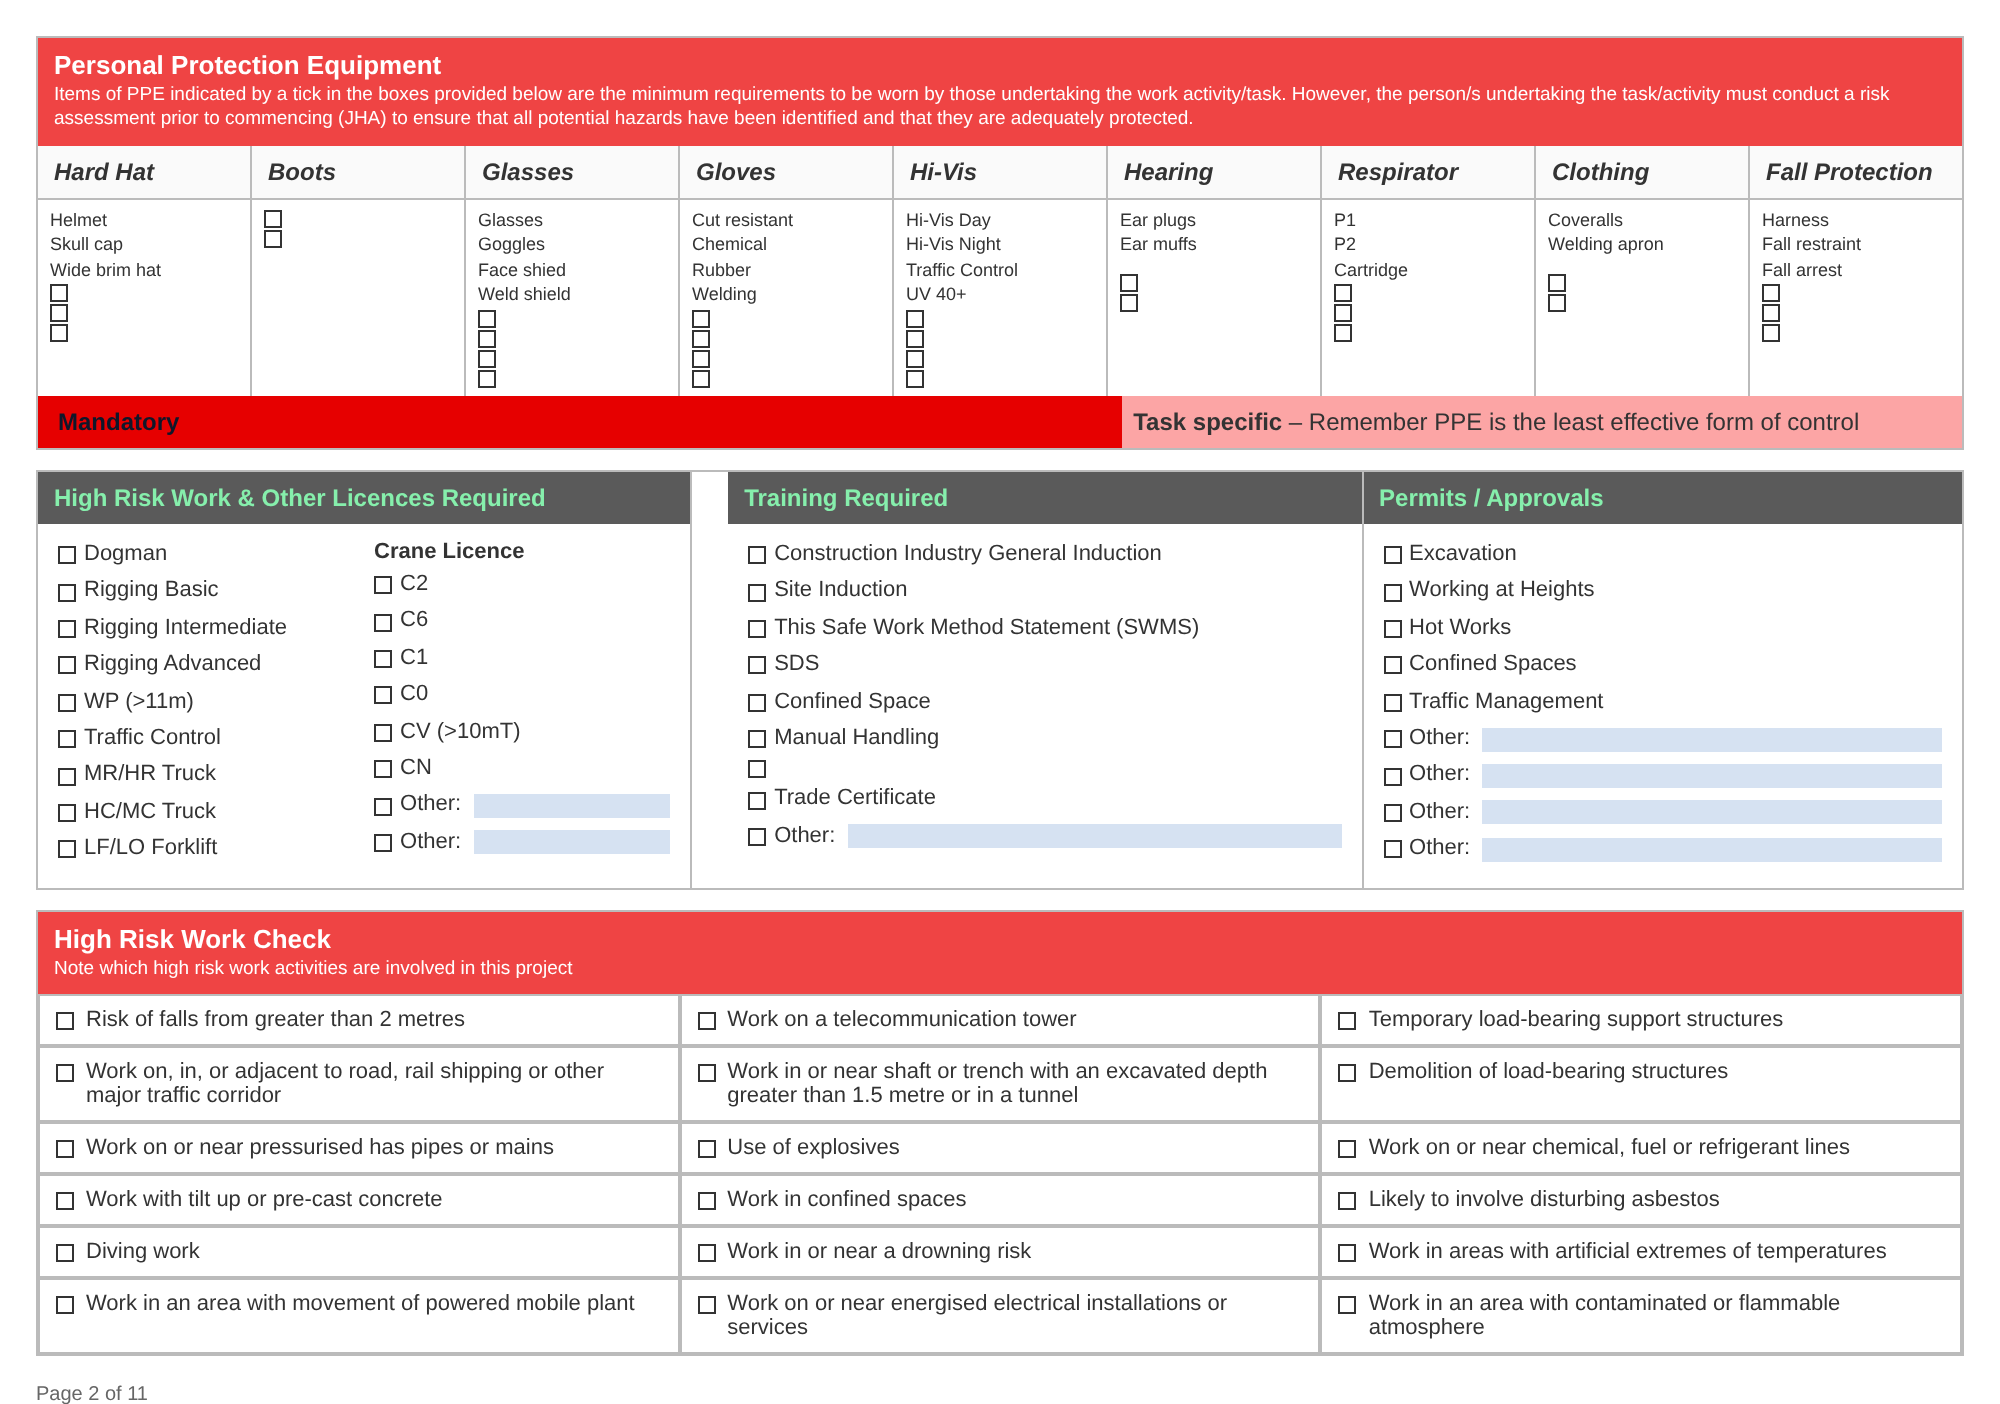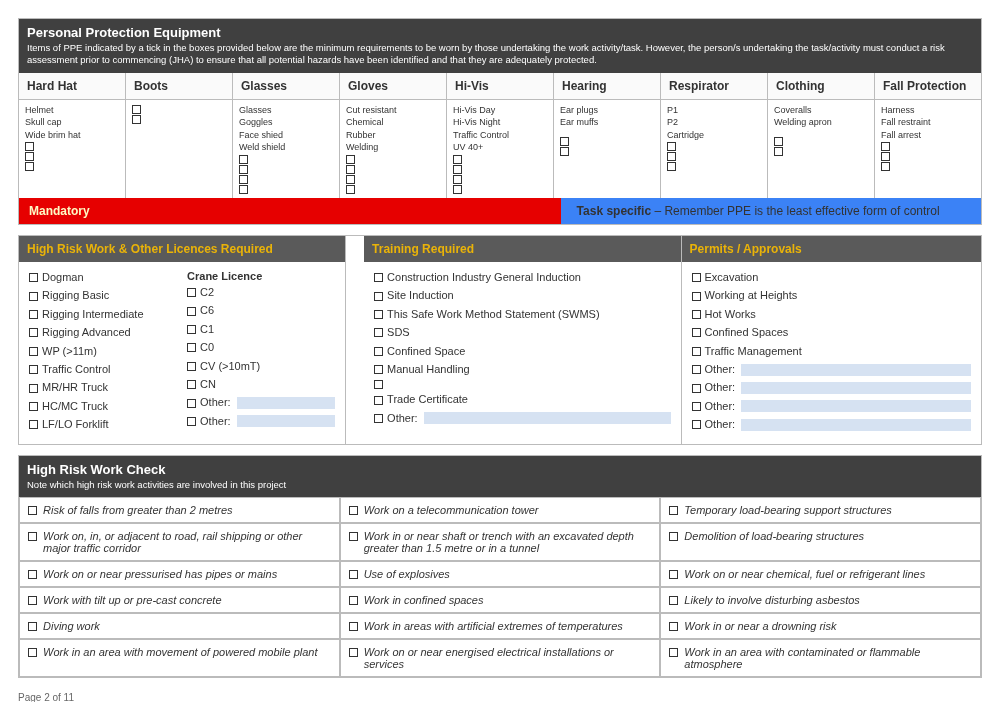--- a/index.html
+++ b/index.html
@@ -1,46 +1,46 @@
 <!DOCTYPE html>
 <html><head>
 <meta charset="utf-8">
 <style>
   * { box-sizing: border-box; }
   body { margin: 0; padding: 18px; font-family: "Segoe UI", Arial, sans-serif; font-size: 11px; color: #333; background: #fff; width: 1000px; }
   .panel { border: 1px solid #bbb; margin-bottom: 10px; }
-  .hdr { background: #404040; color: #fff; padding: 6px 8px; }
+  .hdr { background: #ef4444; color: #fff; padding: 6px 8px; }
   .hdr .title { font-weight: 600; font-size: 13px; }
   .hdr .sub { font-size: 9.5px; line-height: 1.3; margin-top: 2px; }
   .ppe-row { display: flex; }
   .ppe-col { flex: 1; border-right: 1px solid #bbb; }
   .ppe-col:last-child { border-right: none; }
-  .ppe-col-h { font-weight: 600; font-size: 12px; padding: 6px 8px; border-bottom: 1px solid #bbb; background: #fafafa; }
+  .ppe-col-h { font-weight: 600; font-size: 12px; padding: 6px 8px; border-bottom: 1px solid #bbb; background: #fafafa; font-style: italic; }
   .ppe-body { display: flex; padding: 4px 6px; min-height: 60px; flex-direction: column; }
   .ppe-labels { flex: 1; font-size: 9px; line-height: 1.4; }
   .ppe-checks { display: flex; flex-direction: column; gap: 1px; padding-top: 1px; }
   .chk { display: inline-block; width: 9px; height: 9px; border: 1.5px solid #333; background: #fff; flex: none; }
   .ppe-footer { display: flex; }
-  .mand { flex: 0 0 56.3%; background: #e60000; color: #fef9c3; font-weight: 600; padding: 6px 10px; font-size: 12px; }
-  .task { flex: 1; background: #3b82f6; padding: 6px 16px; font-size: 12px; }
+  .mand { flex: 0 0 56.3%; background: #e60000; color: #0f172a; font-weight: 600; padding: 6px 10px; font-size: 12px; }
+  .task { flex: 1; background: #fca5a5; padding: 6px 6px; font-size: 12px; }
   .req-grid { display: flex; }
   .req-col { border-right: 1px solid #bbb; }
   .req-col:last-child { border-right: none; }
   .req-col.c1 { flex: 0 0 34%; }
   .req-col.c2 { flex: 0 0 33%; margin-left: 18px; }
   .req-col.c3 { flex: 1; }
-  .req-hdr { background: #5a5a5a; color: #eab308; font-weight: 600; font-size: 12px; padding: 6px 8px; }
+  .req-hdr { background: #5a5a5a; color: #86efac; font-weight: 600; font-size: 12px; padding: 6px 8px; }
   .req-body { padding: 8px 10px; font-size: 11px; }
   .req-row { display: flex; gap: 10px; }
   .req-sub { flex: 1; }
   .item { display: flex; align-items: center; gap: 4px; margin-bottom: 3px; line-height: 1.4; }
   .item .chk { margin-top: 0; }
   .blank { flex: 1; background: #d6e2f2; height: 12px; margin-left: 2px; }
   .subhead { font-weight: 600; margin-bottom: 3px; font-size: 11px; }
-  .hrw-table { display: grid; grid-template-columns: 1fr 1fr 1fr; font-style: italic; }
+  .hrw-table { display: grid; grid-template-columns: 1fr 1fr 1fr; }
   .hrw-cell { border: 0.5px solid #bbb; padding: 6px 8px; display: flex; gap: 6px; align-items: flex-start; font-size: 11px; }
   .hrw-cell .chk { margin-top: 2px; }
   .footer { text-align: left; font-size: 10px; color: #666; margin-top: 14px; }
 </style>
 </head>
 <body>
 
 <div class="panel">
   <div class="hdr">
     <div class="title">Personal Protection Equipment</div>
@@ -413,25 +413,25 @@
       <div class="hrw-cell">
         <span class="chk"></span>
         <span>Likely to involve disturbing asbestos</span>
       </div>
       <div class="hrw-cell">
         <span class="chk"></span>
         <span>Diving work</span>
       </div>
       <div class="hrw-cell">
         <span class="chk"></span>
+        <span>Work in or near a drowning risk</span>
+      </div>
+      <div class="hrw-cell">
+        <span class="chk"></span>
         <span>Work in areas with artificial extremes of temperatures</span>
-      </div>
-      <div class="hrw-cell">
-        <span class="chk"></span>
-        <span>Work in or near a drowning risk</span>
       </div>
       <div class="hrw-cell">
         <span class="chk"></span>
         <span>Work in an area with movement of powered mobile plant</span>
       </div>
       <div class="hrw-cell">
         <span class="chk"></span>
         <span>Work on or near energised electrical installations or services</span>
       </div>
       <div class="hrw-cell">

